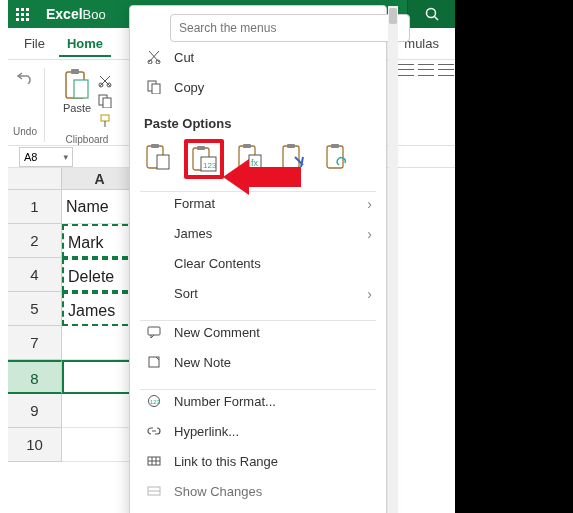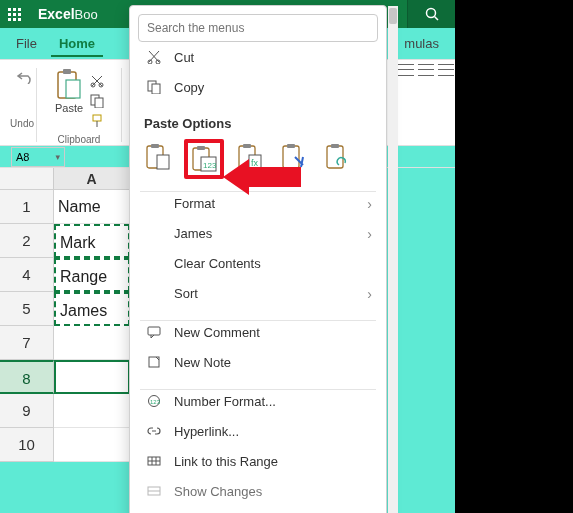--- a/index.html
+++ b/index.html
@@ -1,35 +1,35 @@
 <!DOCTYPE html>
 <html><head>
 <meta charset="utf-8">
 <style>
   * { box-sizing: border-box; margin: 0; padding: 0; font-family: "Segoe UI", Arial, sans-serif; }
   body { width: 573px; height: 513px; overflow: hidden; background: #000; position: relative; }
-  .app { width: 455px; height: 513px; background: #5eead4; position: relative; overflow: hidden; }
+  .app { width: 455px; height: 513px; background: #ffffff; position: relative; overflow: hidden; padding-left: 8px; }
 
   
   .titlebar { height: 28px; background: #107c41; display: flex; align-items: center; color: #fff; }
   .waffle { width: 28px; height: 28px; display: flex; align-items: center; justify-content: center; cursor: pointer;}
   .waffle-grid { display: grid; grid-template-columns: repeat(3,3px); grid-template-rows: repeat(3,3px); gap: 2px;}
   .waffle-grid span { background:#fff; width:3px; height:3px;}
   .appname { font-weight: 600; font-size: 14px; margin-left: 10px; }
   .docname { font-size: 13px; opacity: .95;}
   .search-btn { margin-left: auto; width: 48px; height: 28px; background:#0d6b38; display:flex; align-items:center; justify-content:center; border-left:1px solid #0b5a2f;}
   
   
   .tabs { height: 32px; display:flex; align-items:center; padding: 0 8px; border-bottom:1px solid #e0e0e0; font-size:13px; gap: 6px;}
   .tab { padding: 6px 8px; color:#444; cursor:pointer;}
   .tab.active { color:#107c41; font-weight:600; border-bottom:2px solid #107c41; padding-bottom:4px;}
 
   
   .ribbon { height: 86px; background:#fff; border-bottom:1px solid #e0e0e0; display:flex; align-items:flex-start; padding: 4px 0 0 0;}
-  .undo-group { width:34px; display:flex; flex-direction:column; align-items:flex-end; font-size:10px; color:#666; gap:6px; padding-top:6px;}
+  .undo-group { width:34px; display:flex; flex-direction:column; align-items:center; font-size:10px; color:#666; gap:14px; padding-top:6px;}
   .undo-group .undo-icn { color:#888;}
   .undo-group .lbl { margin-top: 28px;}
   .divider { width:1px; background:#e0e0e0; height:74px; margin: 4px 2px 0;}
   .clipboard-group { width:80px; display:flex; flex-direction:column; align-items:center; padding-top:4px;}
   .paste-label { font-size:11px; color:#444; margin-top:0;}
   .clipboard-label { font-size:10px; color:#666; margin-top:6px;}
 
   
   .namebox-row { height:22px; border-bottom:1px solid #e0e0e0; display:flex; align-items:center;}
   .namebox { width:54px; height:20px; border:1px solid #ccc; font-size:11px; padding:0 4px; display:flex; align-items:center; justify-content:space-between; margin-left:11px;}
@@ -44,21 +44,21 @@
   .rowh { width:54px; border-right:1px solid #d0d0d0; border-bottom:1px solid #d0d0d0; background:#f3f3f3; text-align:center; font-size:15px; line-height:34px; color:#333;}
   .cell { width:76px; border-right:1px solid #e4e4e4; border-bottom:1px solid #e4e4e4; font-size:16px; line-height:34px; padding:0 4px; color:#222; background:#fff;}
   .row.sel .rowh { background:#cde8d7; border-top:2px solid #107c41; border-bottom:2px solid #107c41; color:#0a5c30;}
   .row.sel .cell { background:#fff; }
   .marching { border:2px dashed #107c41 !important;}
   .colh.A { background:#e8e8e8; font-weight:600;}
   
   
   .ctx { position:absolute; left:129px; top:5px; width:258px; background:#fff; border:1px solid #d0d0d0; border-radius:4px; box-shadow:0 4px 16px rgba(0,0,0,.2); z-index:100; padding: 6px 0;}
   .ctx-search { margin:2px 8px 8px; }
-  .ctx-search input { width:100%; height:28px; border:1px solid #ccc; border-radius:4px; padding:0 8px; font-size:12px; color:#666;}
+  .ctx-search input { width:100%; height:28px; border:1px solid #ccc; border-radius:4px; padding:0 8px; font-size:12px; color:#666;margin-left:32px;}
   .ctx-item { display:flex; align-items:flex-start; height:30px; padding:0 14px; font-size:13px; color:#333; cursor:pointer; position:relative;}
   .ctx-item .icn { width:20px; display:flex; align-items:center; justify-content:center; margin-right:10px; color:#555;}
   .ctx-item .chev { margin-left:auto; color:#888; font-size:14px;}
   .ctx-sep { height:1px; background:#e4e4e4; margin:4px 10px;}
   .ctx-heading { font-size:13px; font-weight:600; color:#333; padding:6px 14px 4px;}
   .paste-options { display:flex; gap:8px; padding:4px 10px 8px;}
   .popt { width:36px; height:36px; border:1px solid transparent; border-radius:3px; display:flex; align-items:center; justify-content:center; cursor:pointer;}
   .popt.highlight { border:4px solid #e81123; border-radius:2px; width:40px; height:40px;}
   .ctx-scroll { position:absolute; right:-12px; top:0; bottom:0; width:10px; background:#f0f0f0;}
   .ctx-scroll .thumb { position:absolute; left:1px; top:2px; width:8px; height:16px; background:#c6c6c6; border-radius:2px;}
@@ -170,21 +170,21 @@
     <div class="row">
       <div class="rowh">1</div>
       <div class="cell">Name</div>
     </div>
     <div class="row">
       <div class="rowh">2</div>
       <div class="cell marching">Mark</div>
     </div>
     <div class="row">
       <div class="rowh">4</div>
-      <div class="cell marching">Range</div>
+      <div class="cell marching">Delete</div>
     </div>
     <div class="row">
       <div class="rowh">5</div>
       <div class="cell marching">James</div>
     </div>
     <div class="row">
       <div class="rowh">7</div>
       <div class="cell"></div>
     </div>
     <div class="row sel">

